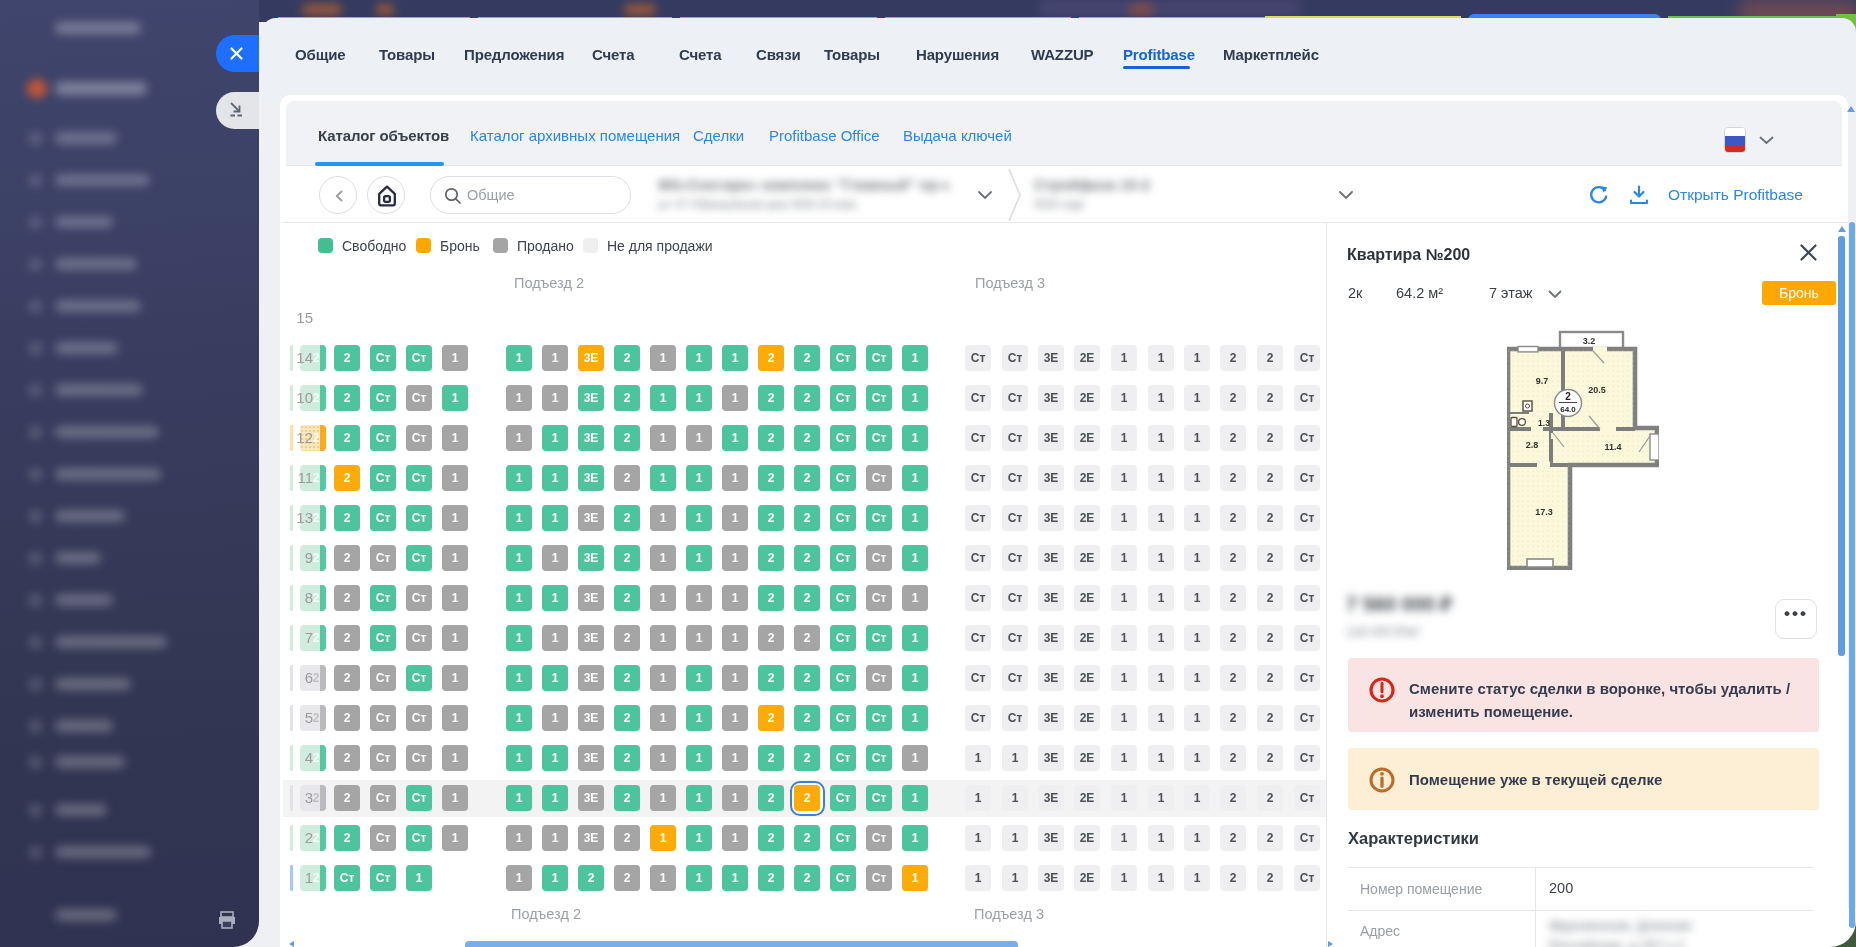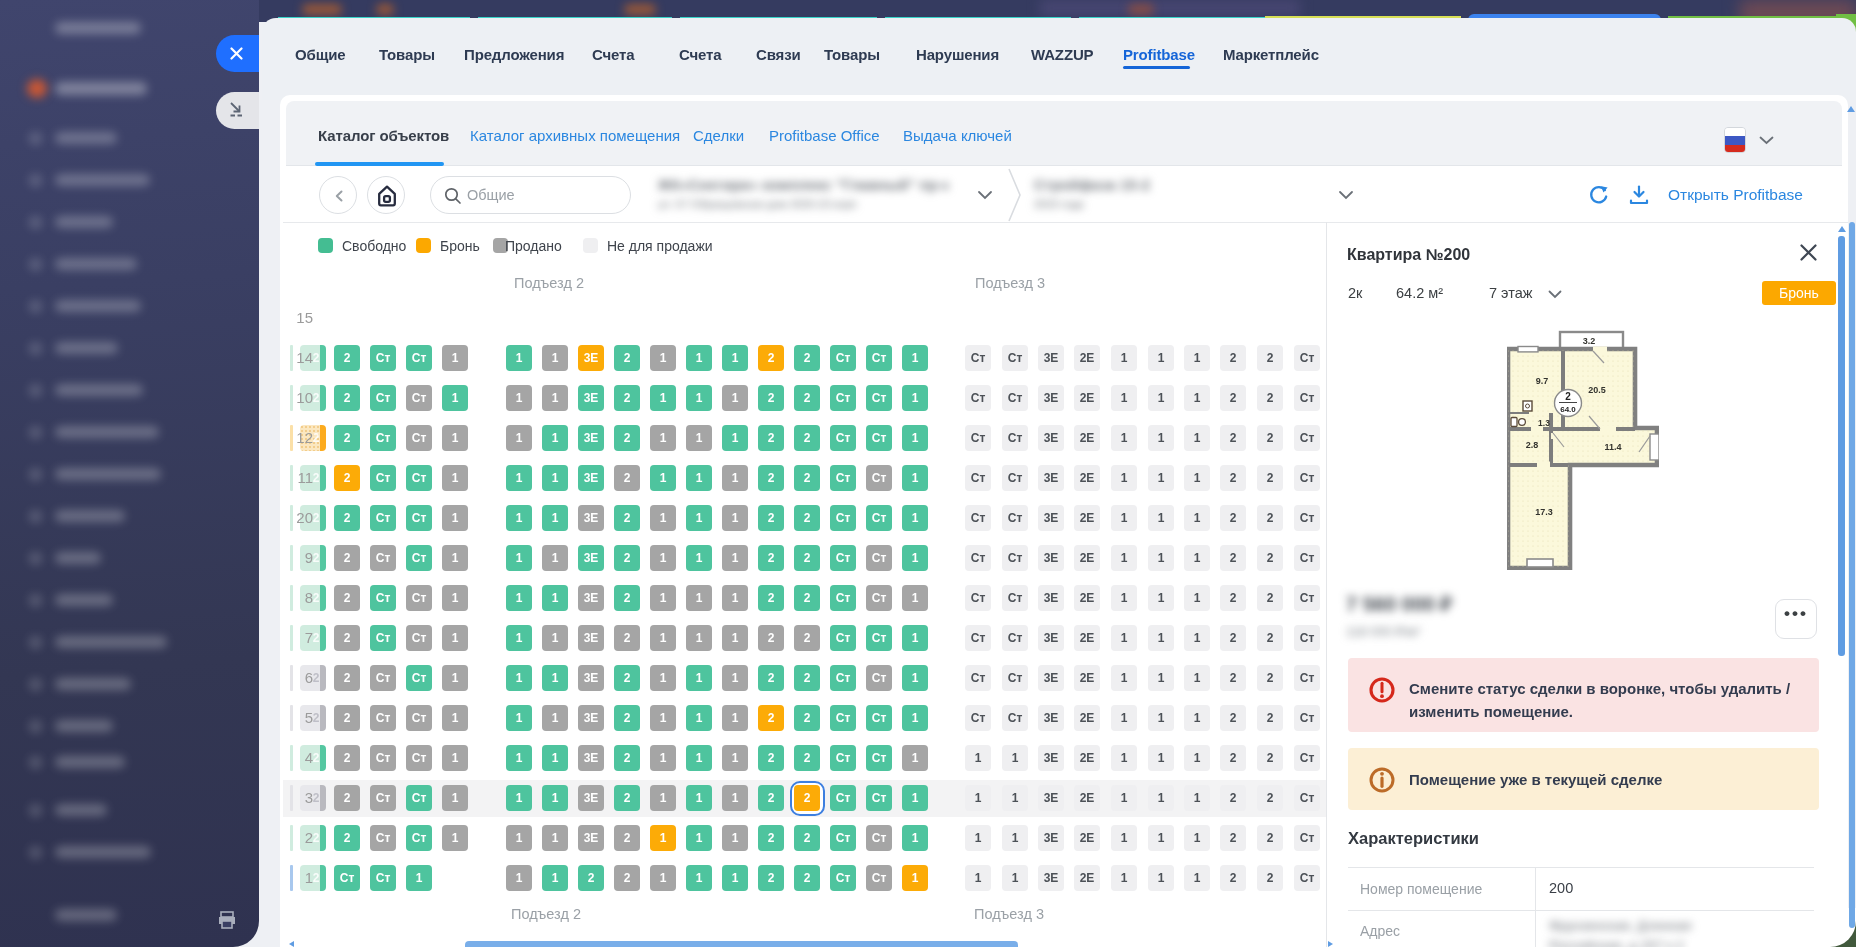--- a/index.html
+++ b/index.html
@@ -185,21 +185,21 @@
   </svg>
 <div class="abs" style="left:1668px;top:186px;font-size:15.5px;color:#2b87e0;">Открыть Profitbase</div>
 
 <div class="abs" style="left:283px;top:222px;width:1565px;height:1px;background:#e7e9ec;"></div>
 
 <div class="abs" style="left:318px;top:238px;width:15px;height:15px;border-radius:4px;background:#44bd92;"></div>
 <div class="abs" style="left:342px;top:238px;font-size:14px;color:#3f444c;">Свободно</div>
 <div class="abs" style="left:416px;top:238px;width:15px;height:15px;border-radius:4px;background:#fca800;"></div>
 <div class="abs" style="left:440px;top:238px;font-size:14px;color:#3f444c;">Бронь</div>
 <div class="abs" style="left:493px;top:238px;width:15px;height:15px;border-radius:4px;background:#a5a5a5;"></div>
-<div class="abs" style="left:505px;top:238px;font-size:14px;color:#3f444c;">Продано</div>
+<div class="abs" style="left:517px;top:238px;font-size:14px;color:#3f444c;">Продано</div>
 <div class="abs" style="left:583px;top:238px;width:15px;height:15px;border-radius:4px;background:#efeff1;"></div>
 <div class="abs" style="left:607px;top:238px;font-size:14px;color:#3f444c;">Не для продажи</div>
 
 <div class="abs" style="left:514px;top:275px;font-size:14.5px;color:#9aa0a6;">Подъезд 2</div>
 <div class="abs" style="left:975px;top:275px;font-size:14.5px;color:#9aa0a6;">Подъезд 3</div>
 <div class="abs" style="left:511px;top:906px;font-size:14.5px;color:#9aa0a6;">Подъезд 2</div>
 <div class="abs" style="left:974px;top:906px;font-size:14.5px;color:#9aa0a6;">Подъезд 3</div>
 
 <div style="position:absolute;left:283px;top:780px;width:1043px;height:37px;background:#f3f3f4;"></div>
 <div style="position:absolute;left:290px;top:345px;width:3px;height:26px;background:#d0ecdf;border-radius:1px;"></div>
@@ -319,21 +319,21 @@
 <div class="cell" style="left:1074px;top:465px;background:#efeff1;color:#4c5157;">2Е</div>
 <div class="cell" style="left:1111px;top:465px;background:#efeff1;color:#4c5157;">1</div>
 <div class="cell" style="left:1148px;top:465px;background:#efeff1;color:#4c5157;">1</div>
 <div class="cell" style="left:1184px;top:465px;background:#efeff1;color:#4c5157;">1</div>
 <div class="cell" style="left:1220px;top:465px;background:#efeff1;color:#4c5157;">2</div>
 <div class="cell" style="left:1257px;top:465px;background:#efeff1;color:#4c5157;">2</div>
 <div class="cell" style="left:1294px;top:465px;background:#efeff1;color:#4c5157;">Ст</div>
 <div style="position:absolute;left:290px;top:505px;width:3px;height:26px;background:#d0ecdf;border-radius:1px;"></div>
 <div style="position:absolute;left:300px;top:505px;width:26px;height:26px;border-radius:4px;background:linear-gradient(90deg,#d0ecdf 0 20px,#55c7a1 20px);"></div>
 <div style="position:absolute;left:306px;top:505px;width:20px;height:26px;line-height:26px;text-align:center;font-size:12px;font-weight:bold;color:#fff;opacity:.85;">2</div>
-<div style="position:absolute;left:285px;top:509px;width:28px;text-align:right;font-size:15px;color:#9b9b9b;">20</div>
+<div style="position:absolute;left:285px;top:509px;width:28px;text-align:right;font-size:15px;color:#9b9b9b;">13</div>
 <div class="cell" style="left:334px;top:505px;background:#4ec49e;color:#fff;">2</div>
 <div class="cell" style="left:370px;top:505px;background:#4ec49e;color:#fff;">Ст</div>
 <div class="cell" style="left:406px;top:505px;background:#4ec49e;color:#fff;">Ст</div>
 <div class="cell" style="left:442px;top:505px;background:#a5a5a5;color:#fff;">1</div>
 <div class="cell" style="left:506px;top:505px;background:#4ec49e;color:#fff;">1</div>
 <div class="cell" style="left:542px;top:505px;background:#4ec49e;color:#fff;">1</div>
 <div class="cell" style="left:578px;top:505px;background:#a5a5a5;color:#fff;">3Е</div>
 <div class="cell" style="left:614px;top:505px;background:#4ec49e;color:#fff;">2</div>
 <div class="cell" style="left:650px;top:505px;background:#a5a5a5;color:#fff;">1</div>
 <div class="cell" style="left:686px;top:505px;background:#4ec49e;color:#fff;">1</div>

